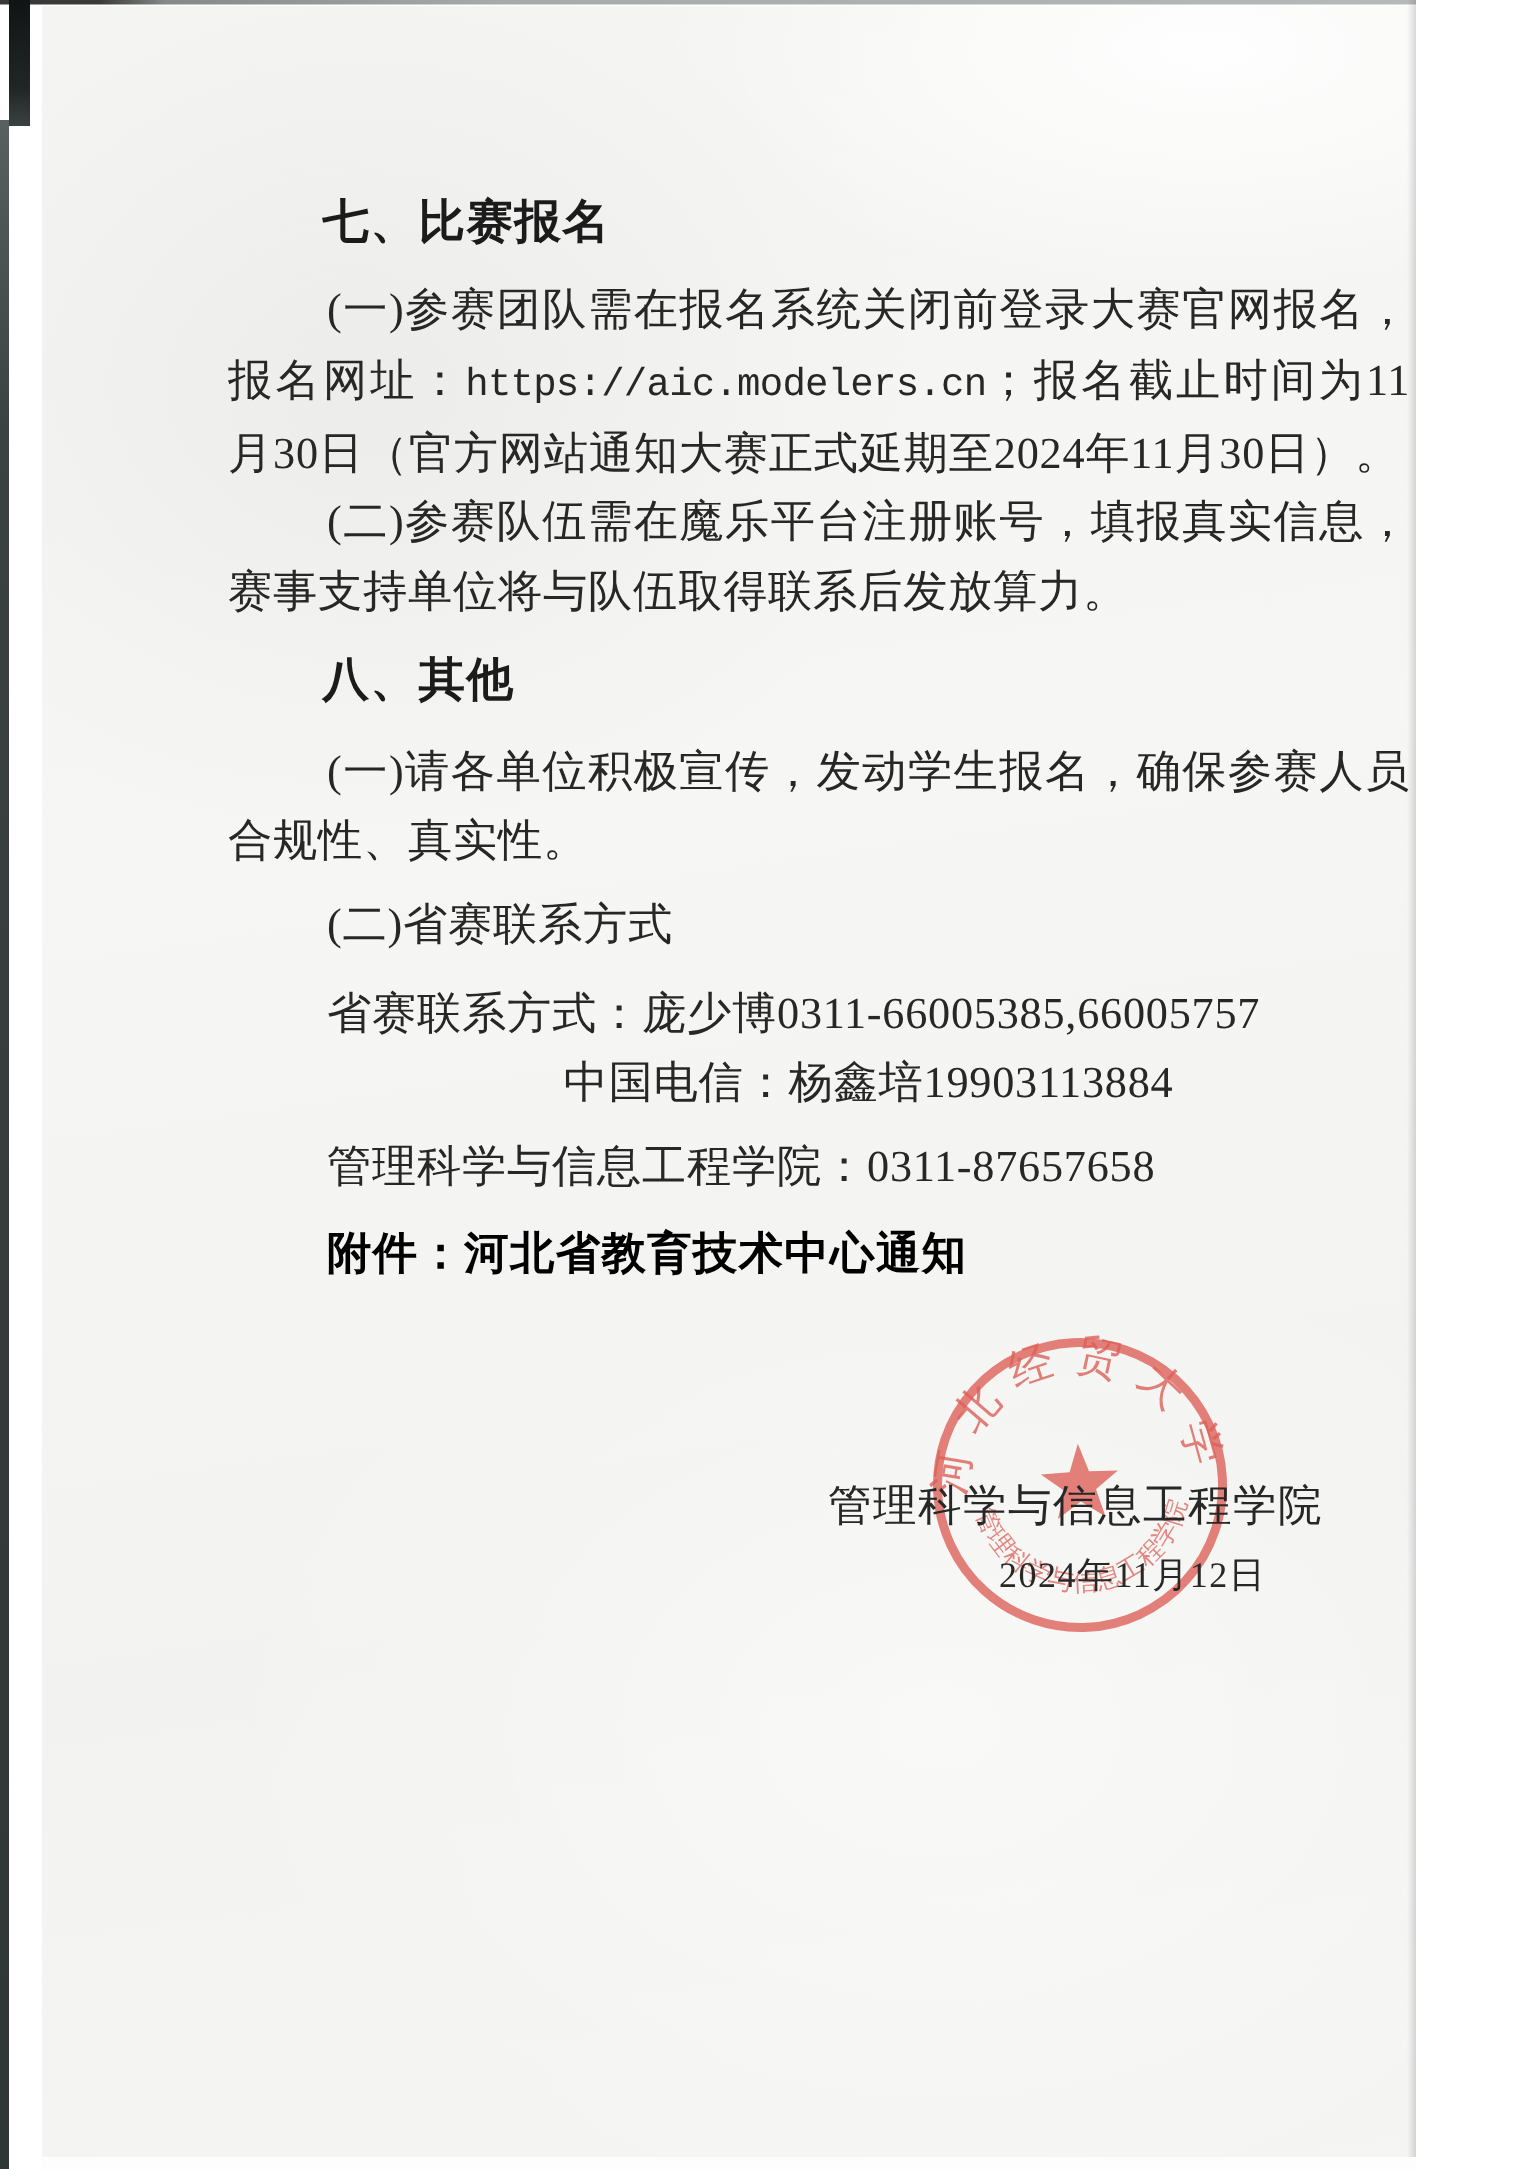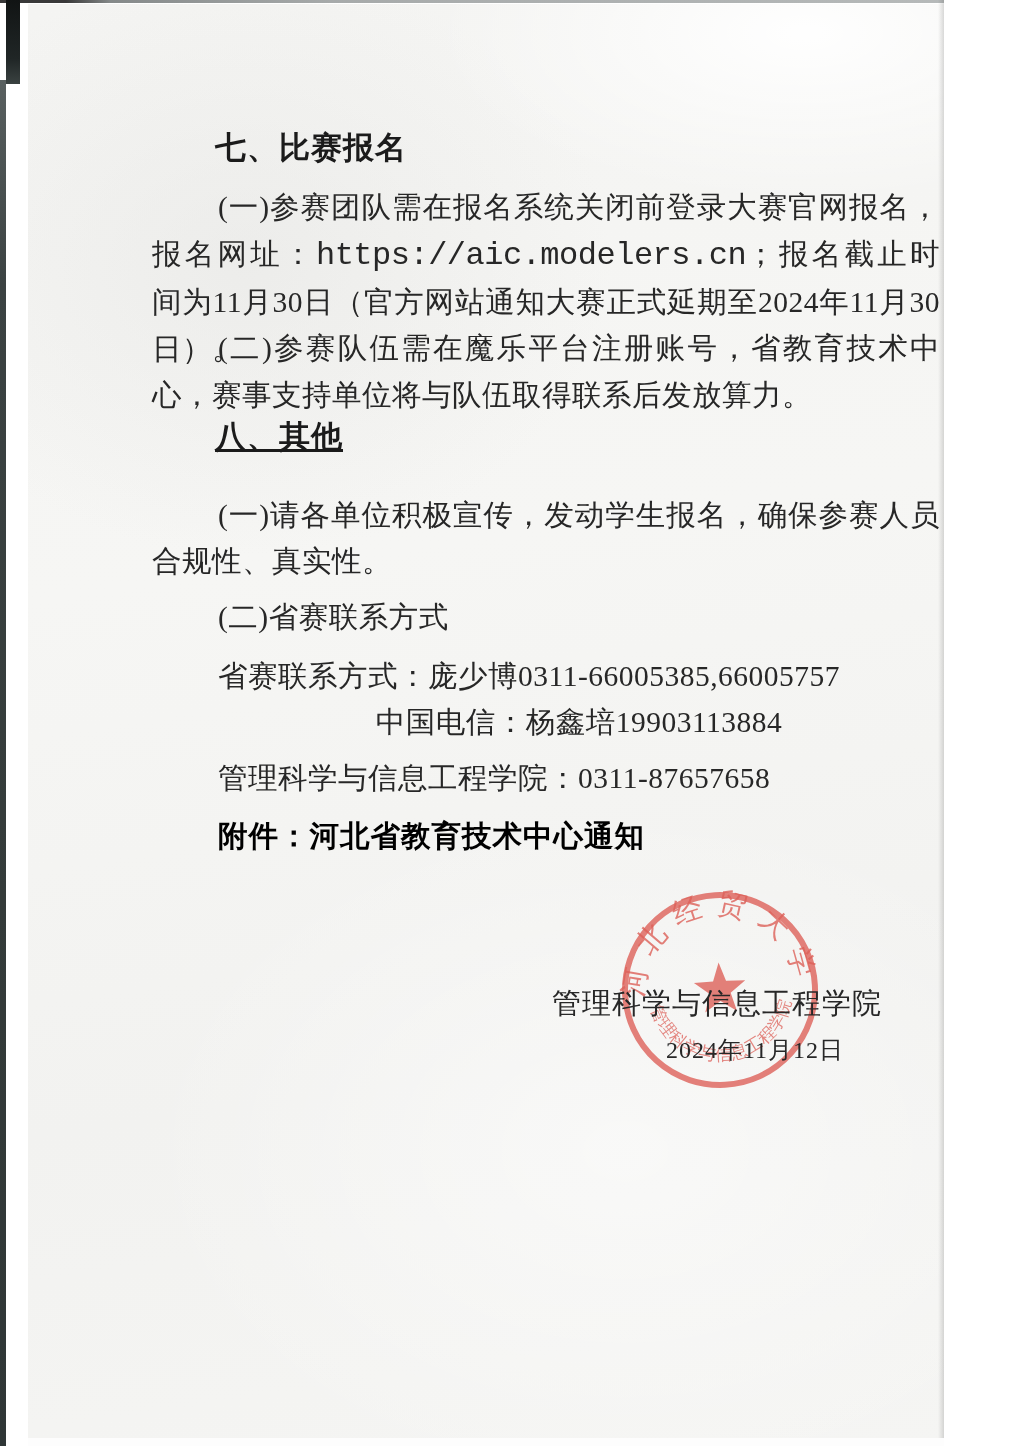--- a/index.html
+++ b/index.html
@@ -61,21 +61,21 @@
     font-size: 29.5px;
     line-height: 47px;
     text-align: justify;
     text-indent: 66px;
     color: #272727;
     letter-spacing: 0.5px;
   }
   .nowrap { white-space: nowrap; text-align: left; }
   .mono {
     font-family: "Liberation Mono", "DejaVu Sans Mono", monospace;
-    font-size: 32px;
+    font-size: 26px;
     letter-spacing: -0.5px;
   }
   .attach {
     font-family: "Liberation Sans", "DejaVu Sans", sans-serif;
     font-weight: 700;
     color: #000000;
     letter-spacing: 1px;
   }
   .sig {
     font-size: 29px;
@@ -107,23 +107,23 @@
   <div class="edge-top-line"></div>
   <div class="edge-corner-mark"></div>
   <div class="edge-left-strip"></div>
   <div class="edge-right-shade"></div>
   <div class="edge-bottom-gap"></div>
 
   <div class="blk heading" style="left:215px; top:127px;">七、比赛报名</div>
 
   <div class="blk body-par" style="left:152px; top:184px;"><span>(一)参赛团队需在报名系统关闭前登录大赛官网报名，报名网址：</span><span class="mono">https://aic.modelers.cn</span><span>；报名截止时间为11月30日（官方网站通知大赛正式延期至2024年11月30日）。</span></div>
 
-  <div class="blk body-par" style="left:152px; top:325px;">(二)参赛队伍需在魔乐平台注册账号，省教育技术中心，赛事支持单位将与队伍取得联系后发放算力。</div>
+  <div class="blk body-par" style="left:152px; top:325px;">(二)参赛队伍需在魔乐平台注册账号，填报真实信息，赛事支持单位将与队伍取得联系后发放算力。</div>
 
-  <div class="blk heading" style="left:215px; top:416px;text-decoration:underline;">八、其他</div>
+  <div class="blk heading" style="left:215px; top:432px;">八、其他</div>
 
   <div class="blk body-par nowrap" style="left:152px; top:594px;">(二)省赛联系方式</div>
 
   <div class="blk body-par" style="left:152px; top:492px; line-height:46px;">(一)请各单位积极宣传，发动学生报名，确保参赛人员合规性、真实性。</div>
 
   <div class="blk body-par nowrap" style="left:152px; top:653px;">省赛联系方式：庞少博0311-66005385,66005757</div>
 
   <div class="blk body-par nowrap" style="left:152px; top:699px;text-align:center;">中国电信：杨鑫培19903113884</div>
 
   <div class="blk body-par nowrap" style="left:152px; top:755px;">管理科学与信息工程学院：0311-87657658</div>

